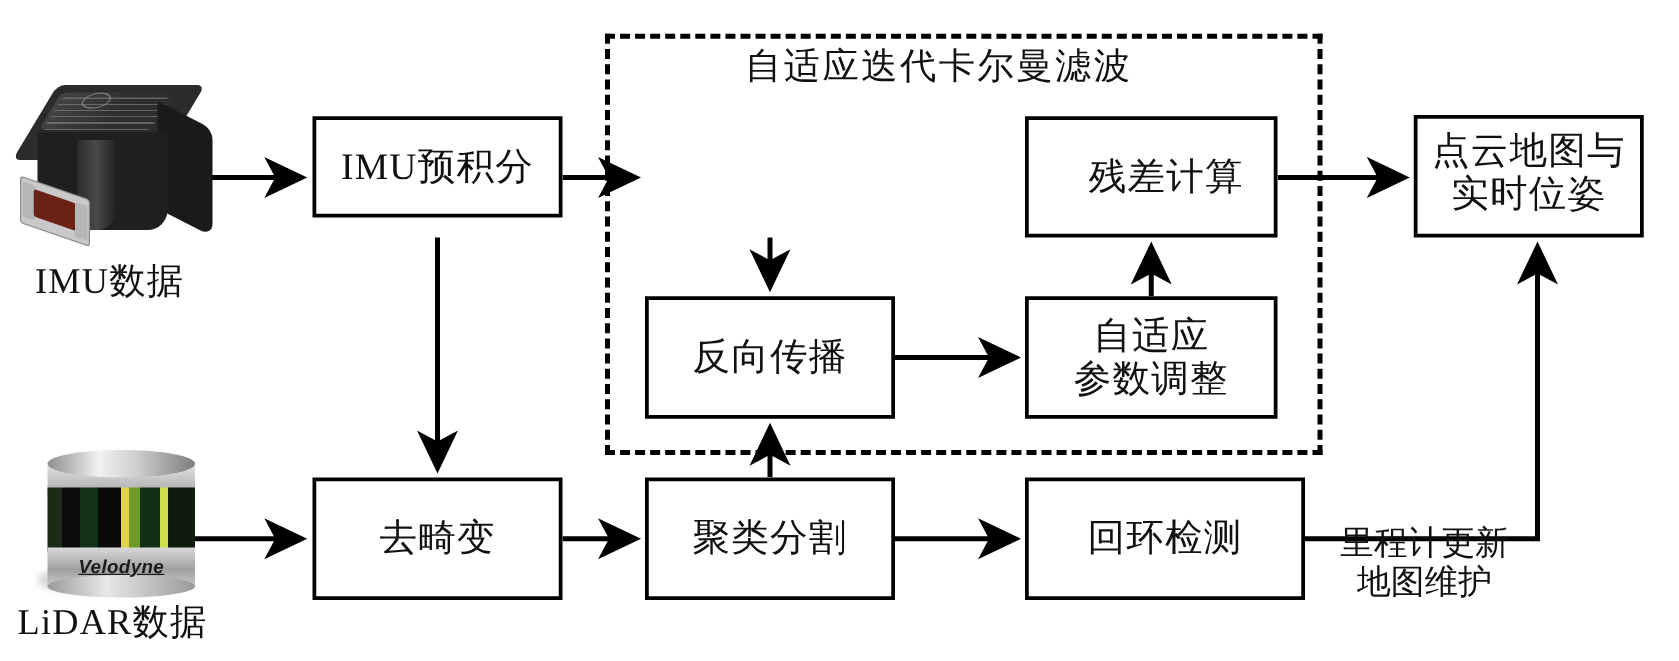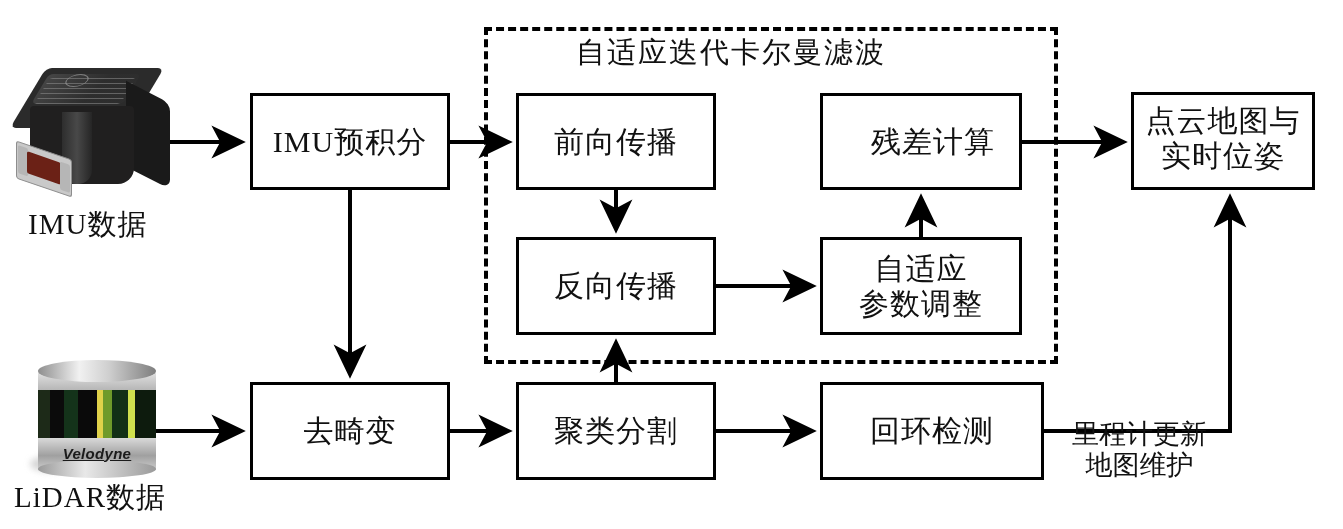--- a/index.html
+++ b/index.html
@@ -86,21 +86,21 @@
 
       <line x1="616" y1="382" x2="616" y2="343" marker-end="url(#ah)"></line>
 
       <line x1="716" y1="431" x2="812" y2="431" marker-end="url(#ah)"></line>
 
       <path d="M1022,431 L1230,431 L1230,198" marker-end="url(#ah)"></path>
     </g>
   </svg>
 
   <div class="dashbox" style="left:484px;top:27px;width:574px;height:337px;"></div>
-  <div class="dashtitle" style="left:576px;top:33px;">自适应迭代卡尔曼滤波</div>
+  <div class="dashtitle" style="left:596px;top:33px;">自适应迭代卡尔曼滤波</div>
 
   <div class="imu">
     <div class="top"></div>
       <div class="topsheen"></div>
       <div class="lbl"></div>
       <div class="ring"></div>
     <div class="side"></div>
       <div class="face"></div>
       <div class="gloss"></div>
     <div class="conn">
@@ -115,31 +115,26 @@
     <div class="shadow"></div>
     <div class="upper"></div>
       <div class="capTop"></div>
       <div class="band"></div>
       <div class="lower"></div>
     <div class="capBot"></div>
     <div class="brand">Velodyne</div>
   </div>
   <div class="caption" style="left:14px;top:478px;">LiDAR数据</div>
 
-  <div class="box" style="left:250px;top:93px;width:200px;height:97px;text-align:center;">
+  <div class="box" style="left:250px;top:93px;width:200px;height:81px;text-align:center;">
     <span>
         <span class="ln">IMU预积分</span>
       </span>
   </div>
 
-  <div class="box" style="left:516px;top:93px;width:200px;height:97px;">
-    <span>
-        <span class="ln">前向传播</span>
-      </span>
-  </div>
 
   <div class="box" style="left:516px;top:237px;width:200px;height:98px;">
     <span>
         <span class="ln">反向传播</span>
       </span>
   </div>
 
   <div class="box" style="left:820px;top:93px;width:202px;height:97px;padding-left:24px;">
     <span>
         <span class="ln">残差计算</span>

